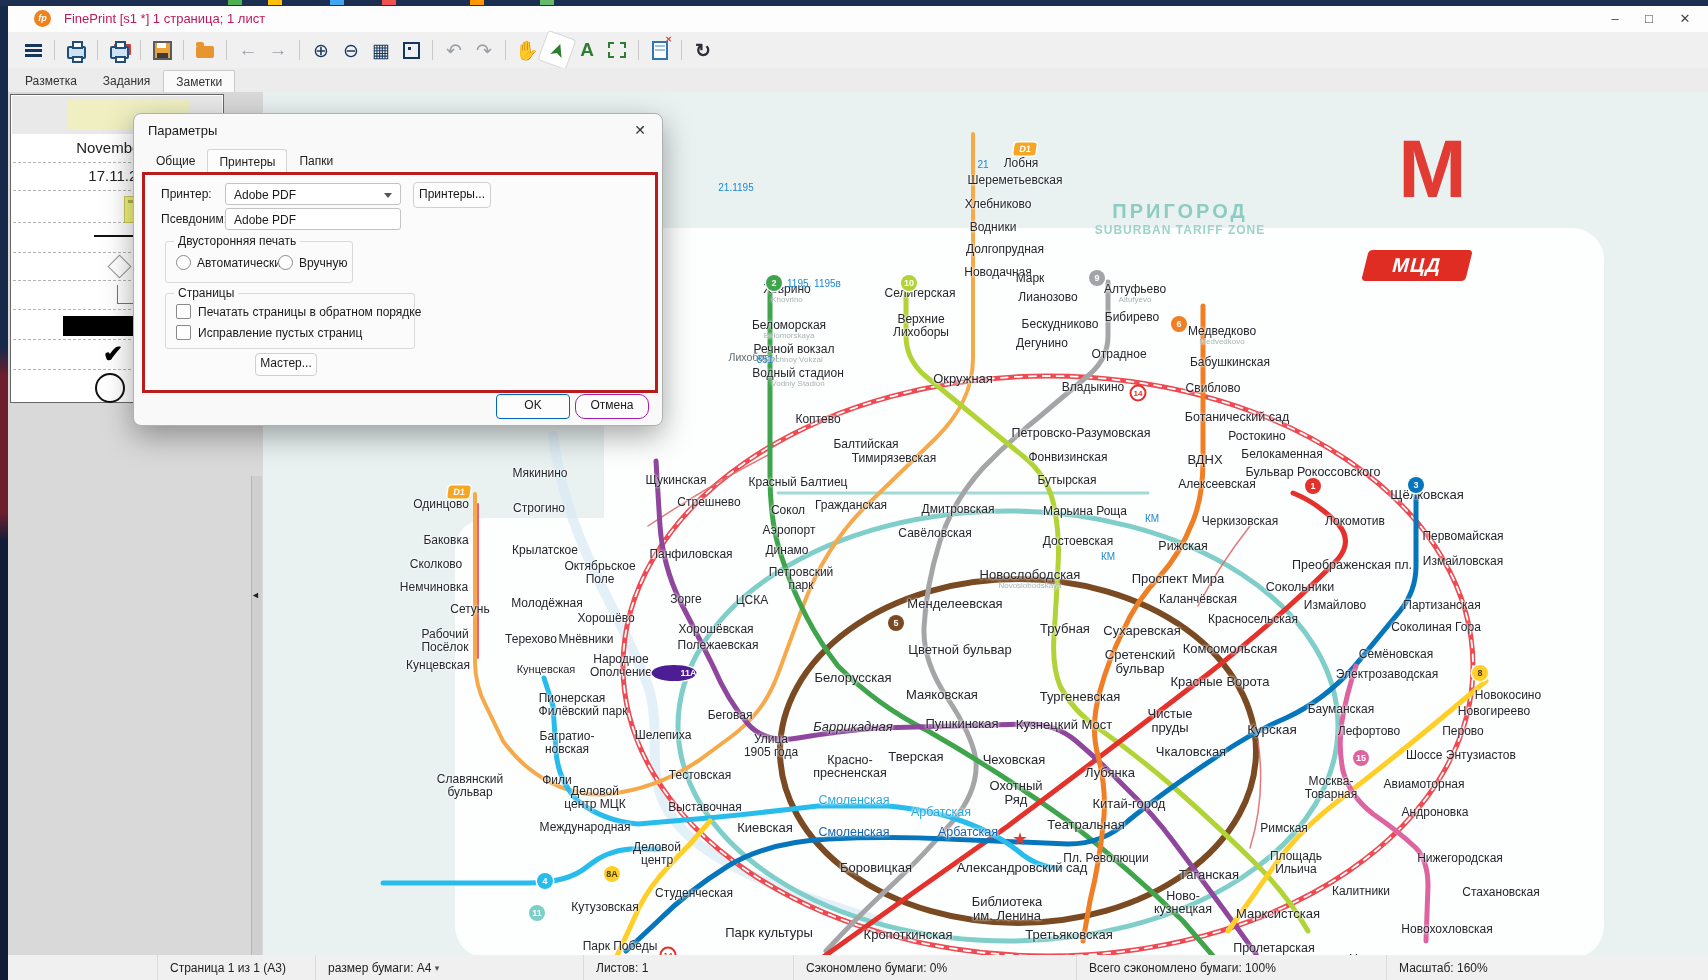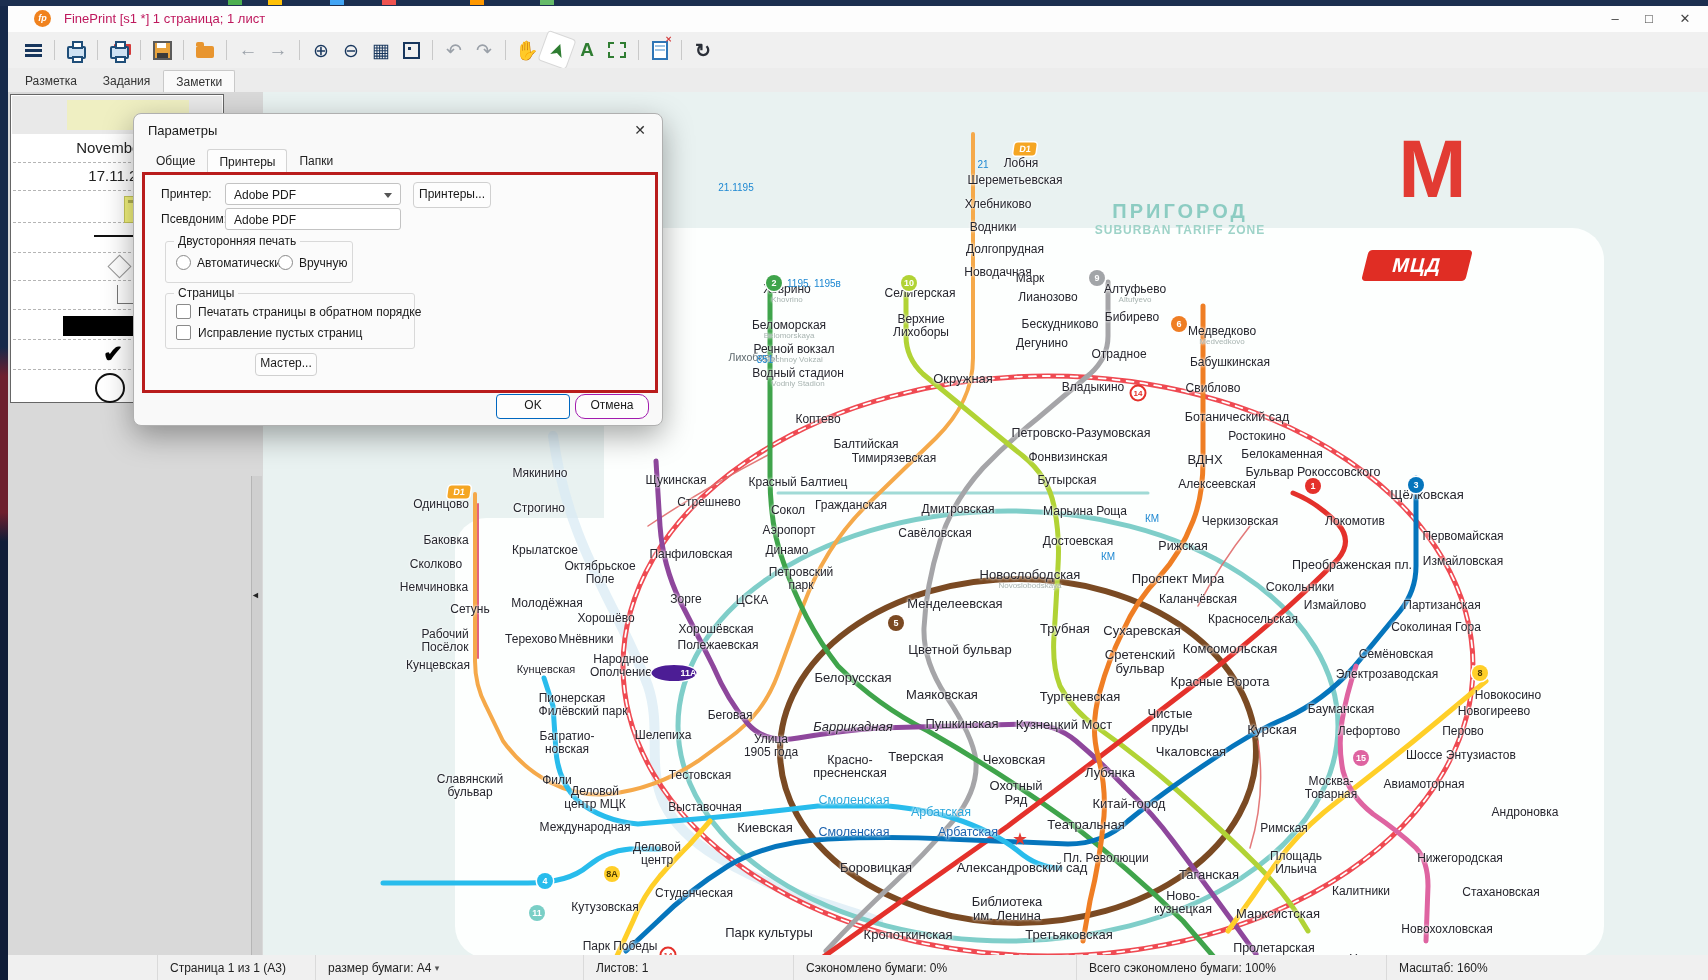--- a/index.html
+++ b/index.html
@@ -341,21 +341,21 @@
         <div class="st" style="left: 1124px; top: 582px; font-size: 12px;"><span>Электрозаводская</span></div>
         <div class="st" style="left: 1078px; top: 617px; font-size: 12px;"><span>Бауманская</span></div>
         <div class="st" style="left: 1164px; top: 403px; font-size: 13px;"><span>Щёлковская</span></div>
         <div class="st" style="left: 1200px; top: 444px; font-size: 12px;"><span>Первомайская</span></div>
         <div class="st" style="left: 1200px; top: 469px; font-size: 12px;"><span>Измайловская</span></div>
         <div class="st" style="left: 1245px; top: 603px; font-size: 12px;"><span>Новокосино</span></div>
         <div class="st" style="left: 1231px; top: 619px; font-size: 12px;"><span>Новогиреево</span></div>
         <div class="st" style="left: 1200px; top: 639px; font-size: 12px;"><span>Перово</span></div>
         <div class="st" style="left: 1198px; top: 663px; font-size: 12px;"><span>Шоссе Энтузиастов</span></div>
         <div class="st" style="left: 1161px; top: 692px; font-size: 12px;"><span>Авиамоторная</span></div>
-        <div class="st" style="left: 1262px; top: 720px; font-size: 12px;"><span>Андроновка</span></div>
+        <div class="st" style="left: 1172px; top: 720px; font-size: 12px;"><span>Андроновка</span></div>
         <div class="st" style="left: 1106px; top: 639px; font-size: 12px;"><span>Лефортово</span></div>
         <div class="st" style="left: 1068px; top: 696px; font-size: 12px;"><span>Москва-
 Товарная</span></div>
         <div class="st" style="left: 1009px; top: 638px; font-size: 13.5px;"><span>Курская</span></div>
         <div class="st" style="left: 928px; top: 660px; font-size: 13px;"><span>Чкаловская</span></div>
         <div class="st" style="left: 847px; top: 681px; font-size: 13px;"><span>Лубянка</span></div>
         <div class="st" style="left: 753px; top: 701px; font-size: 13px;"><span>Охотный
 Ряд</span></div>
         <div class="st" style="left: 866px; top: 712px; font-size: 13px;"><span>Китай-город</span></div>
         <div class="st" style="left: 823px; top: 733px; font-size: 13px;"><span>Театральная</span></div>

